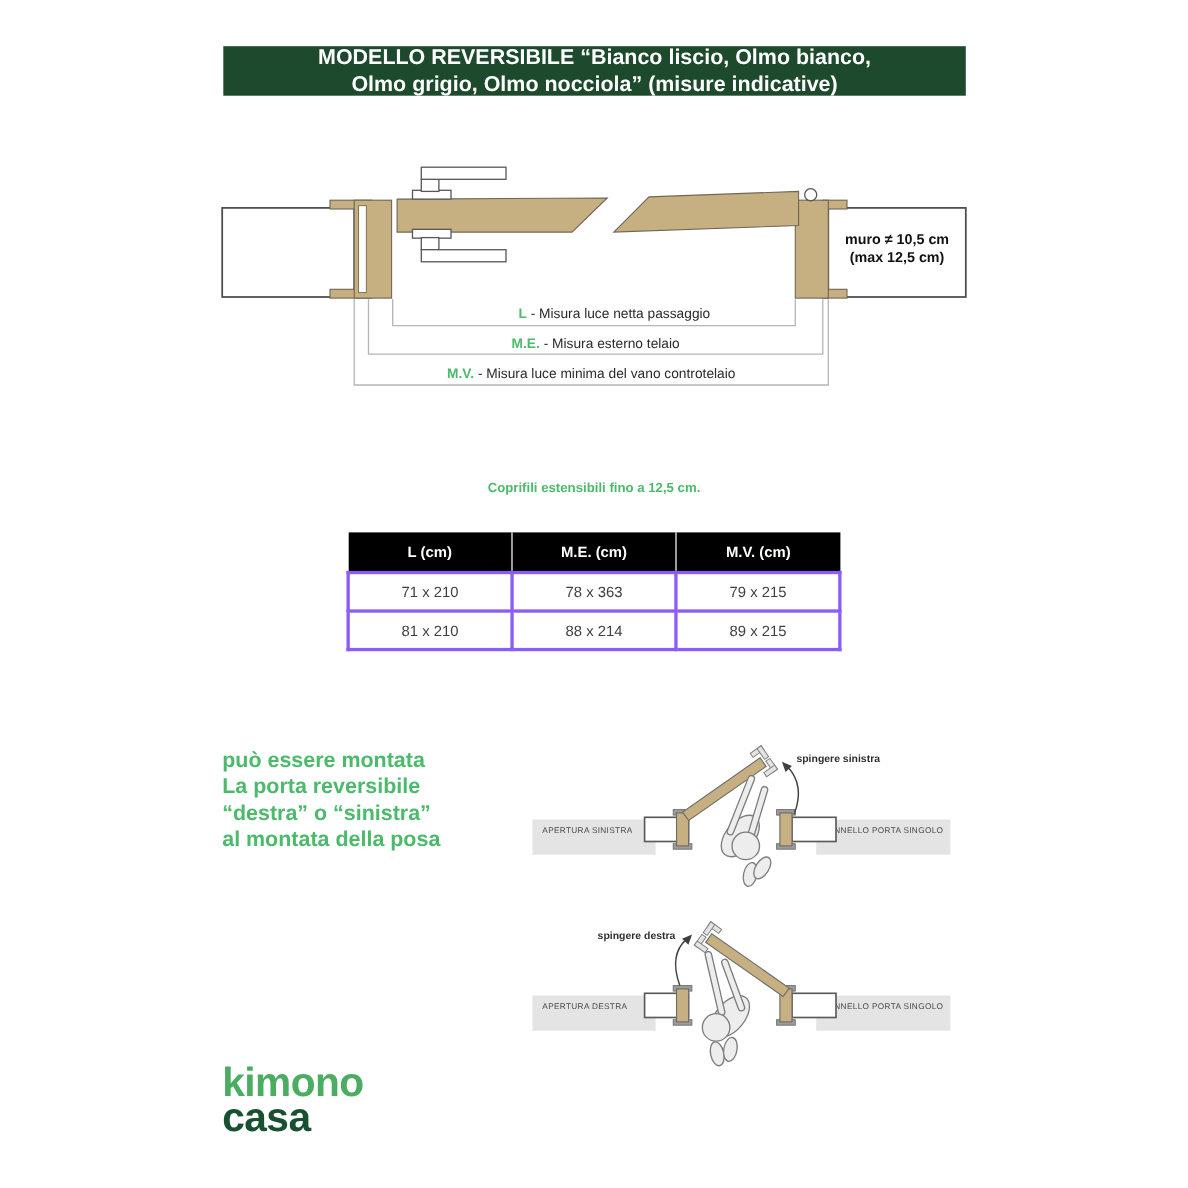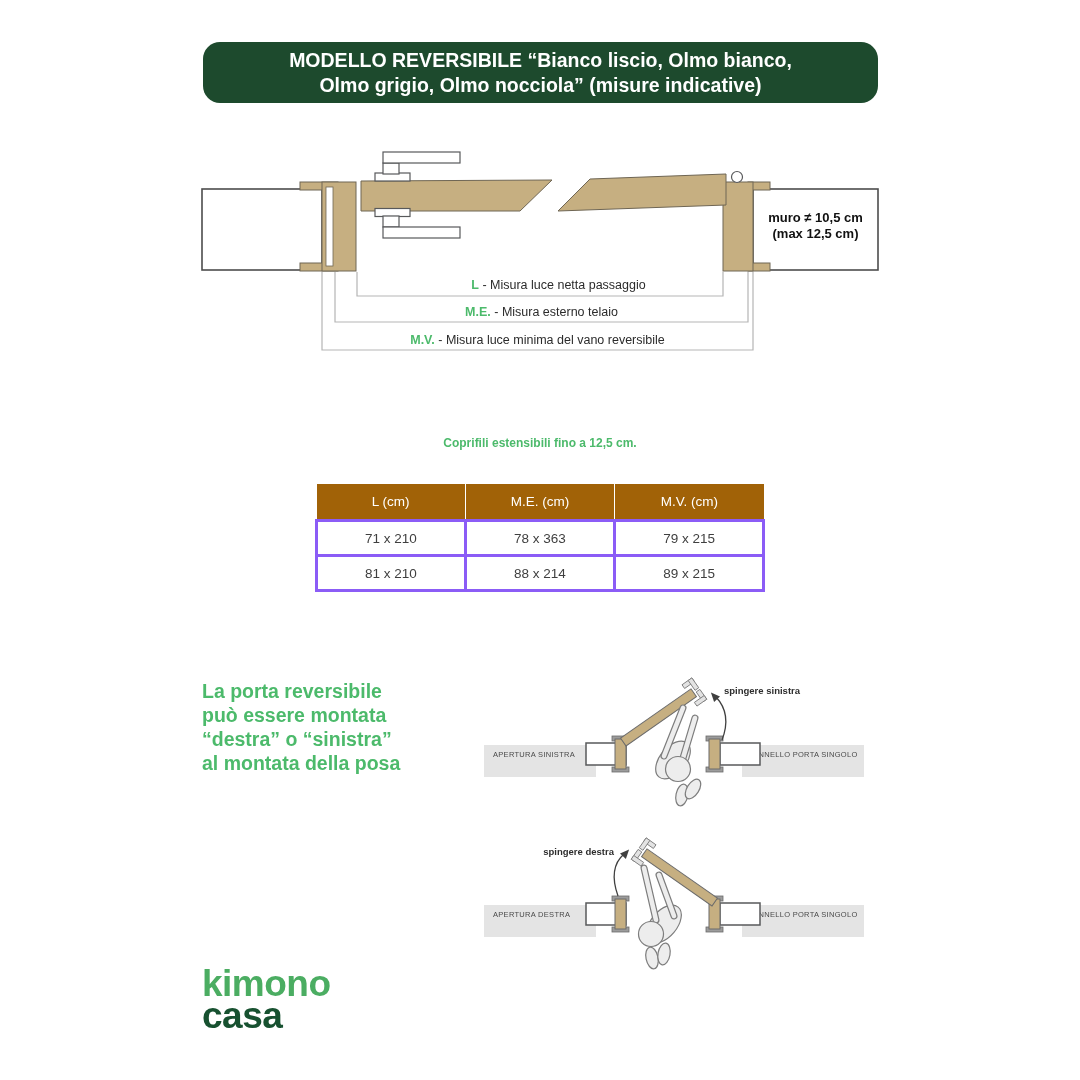--- a/index.html
+++ b/index.html
@@ -1,41 +1,41 @@
 <!DOCTYPE html>
 <html><head>
 <meta charset="utf-8">
 <style>
   html,body{margin:0;padding:0;background:#fff;}
   .page{position:relative;width:1080px;height:1080px;background:#ffffff;overflow:hidden;
         font-family:"Liberation Sans",sans-serif;}
 
   
-  .banner{position:absolute;left:203px;top:42px;width:675px;height:61px;background:#1d4a2d;
+  .banner{position:absolute;left:203px;top:42px;width:675px;height:45px;background:#1d4a2d;
           color:#ffffff;text-align:center;font-weight:bold;font-size:19.5px;line-height:25px;
-          display:flex;flex-direction:column;justify-content:center;border-radius:17px;}
+          display:flex;flex-direction:column;justify-content:center;}
 
   
   .main-diagram{position:absolute;left:195px;top:135px;width:700px;height:235px;}
   .main-diagram svg{position:absolute;left:0;top:0;}
   .wall{fill:#ffffff;stroke:#4d4d4d;stroke-width:1.6;}
   .tan{fill:#c6af81;stroke:#6f6654;stroke-width:1;}
   .slot{fill:#ffffff;stroke:#6f6654;stroke-width:0.8;}
   .hw{fill:#ffffff;stroke:#58595b;stroke-width:1.2;}
   .bracket{fill:none;stroke:#b5b5b5;stroke-width:1.2;}
   .m-label{position:absolute;text-align:center;font-size:12.5px;color:#2b2b2b;white-space:pre;}
   .m-label .mkey{color:#4cba6b;font-weight:bold;}
   .muro-label{position:absolute;left:558px;top:75px;width:125px;text-align:center;
               font-size:13px;font-weight:bold;color:#111;line-height:16px;}
 
   
   .table-title{position:absolute;left:315px;top:436px;width:450px;text-align:center;
                font-size:12px;font-weight:bold;color:#4cba6b;}
   .size-table{position:absolute;left:315px;top:484px;width:450px;border-collapse:collapse;}
-  .size-table th{background:#a16207;color:#fff;font-weight:normal;font-size:13.5px;height:33px;
+  .size-table th{background:#000000;color:#fff;font-weight:bold;font-size:13.5px;height:33px;
                  border-right:1.5px solid #fff;}
   .size-table th:last-child{border-right:none;}
   .size-table td{height:30px;text-align:center;font-size:13.5px;color:#3f3f3f;
                  border:3px solid #8b5cf6;background:#fff;}
 
   
   .reversible{position:absolute;left:202px;top:679px;font-size:19.5px;font-weight:bold;
               color:#4cba6b;line-height:24px;}
 
   
@@ -111,21 +111,21 @@
         <rect class="hw" x="188" y="92" width="77" height="11"></rect>
       </g>
 
       <path class="bracket" d="M162,137 V161 H528 V137"></path>
       <path class="bracket" d="M140,137 V187 H553 V137"></path>
       <path class="bracket" d="M127,137 V215 H558 V137"></path>
     </svg>
 
     <div class="m-label" style="left:162px;top:143px;width:403px;"><span class="mkey">L</span><span> - Misura luce netta passaggio</span></div>
     <div class="m-label" style="left:140px;top:170px;width:413px;"><span class="mkey">M.E.</span><span> - Misura esterno telaio</span></div>
-    <div class="m-label" style="left:127px;top:198px;width:431px;"><span class="mkey">M.V.</span><span> - Misura luce minima del vano reversibile</span></div>
+    <div class="m-label" style="left:127px;top:198px;width:431px;"><span class="mkey">M.V.</span><span> - Misura luce minima del vano controtelaio</span></div>
 
     <div class="muro-label">
       <div>muro ≠ 10,5 cm</div>
       <div>(max 12,5 cm)</div>
     </div>
   </div>
 
   <div class="table-title">Coprifili estensibili fino a 12,5 cm.</div>
   <table class="size-table">
     <thead>
@@ -143,22 +143,22 @@
       </tr>
       <tr>
         <td>81 x 210</td>
         <td>88 x 214</td>
         <td>89 x 215</td>
       </tr>
     </tbody>
   </table>
 
   <div class="reversible">
+    <div>può essere montata</div>
     <div>La porta reversibile</div>
-    <div>può essere montata</div>
     <div>“destra” o “sinistra”</div>
     <div>al montata della posa</div>
   </div>
 
   <div class="mini mini-top">
     <div class="band band-left">APERTURA SINISTRA</div>
     <div class="band band-right">PANNELLO PORTA SINGOLO</div>
     <svg width="410" height="170" viewBox="0 0 410 170">
       <rect class="mwall" x="106" y="73" width="40" height="22"></rect>
       <rect class="mwall" x="240" y="73" width="40" height="22"></rect>

